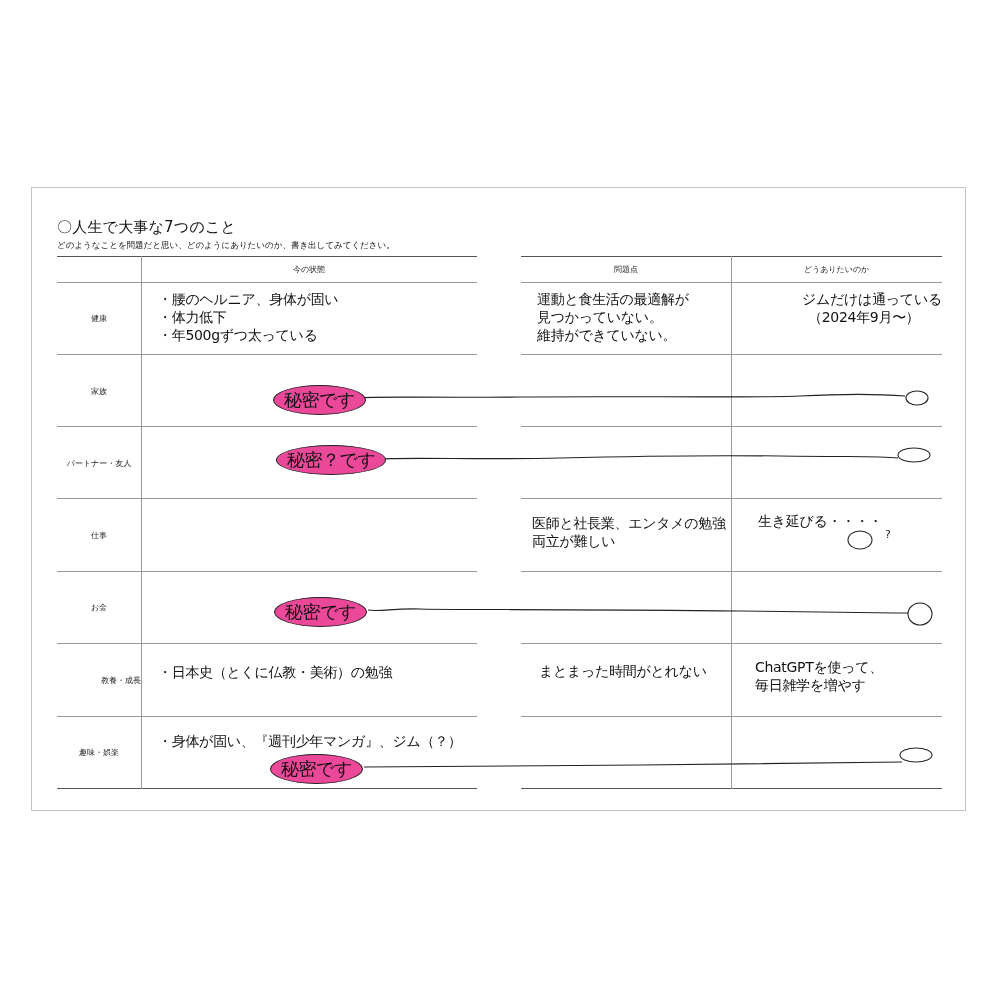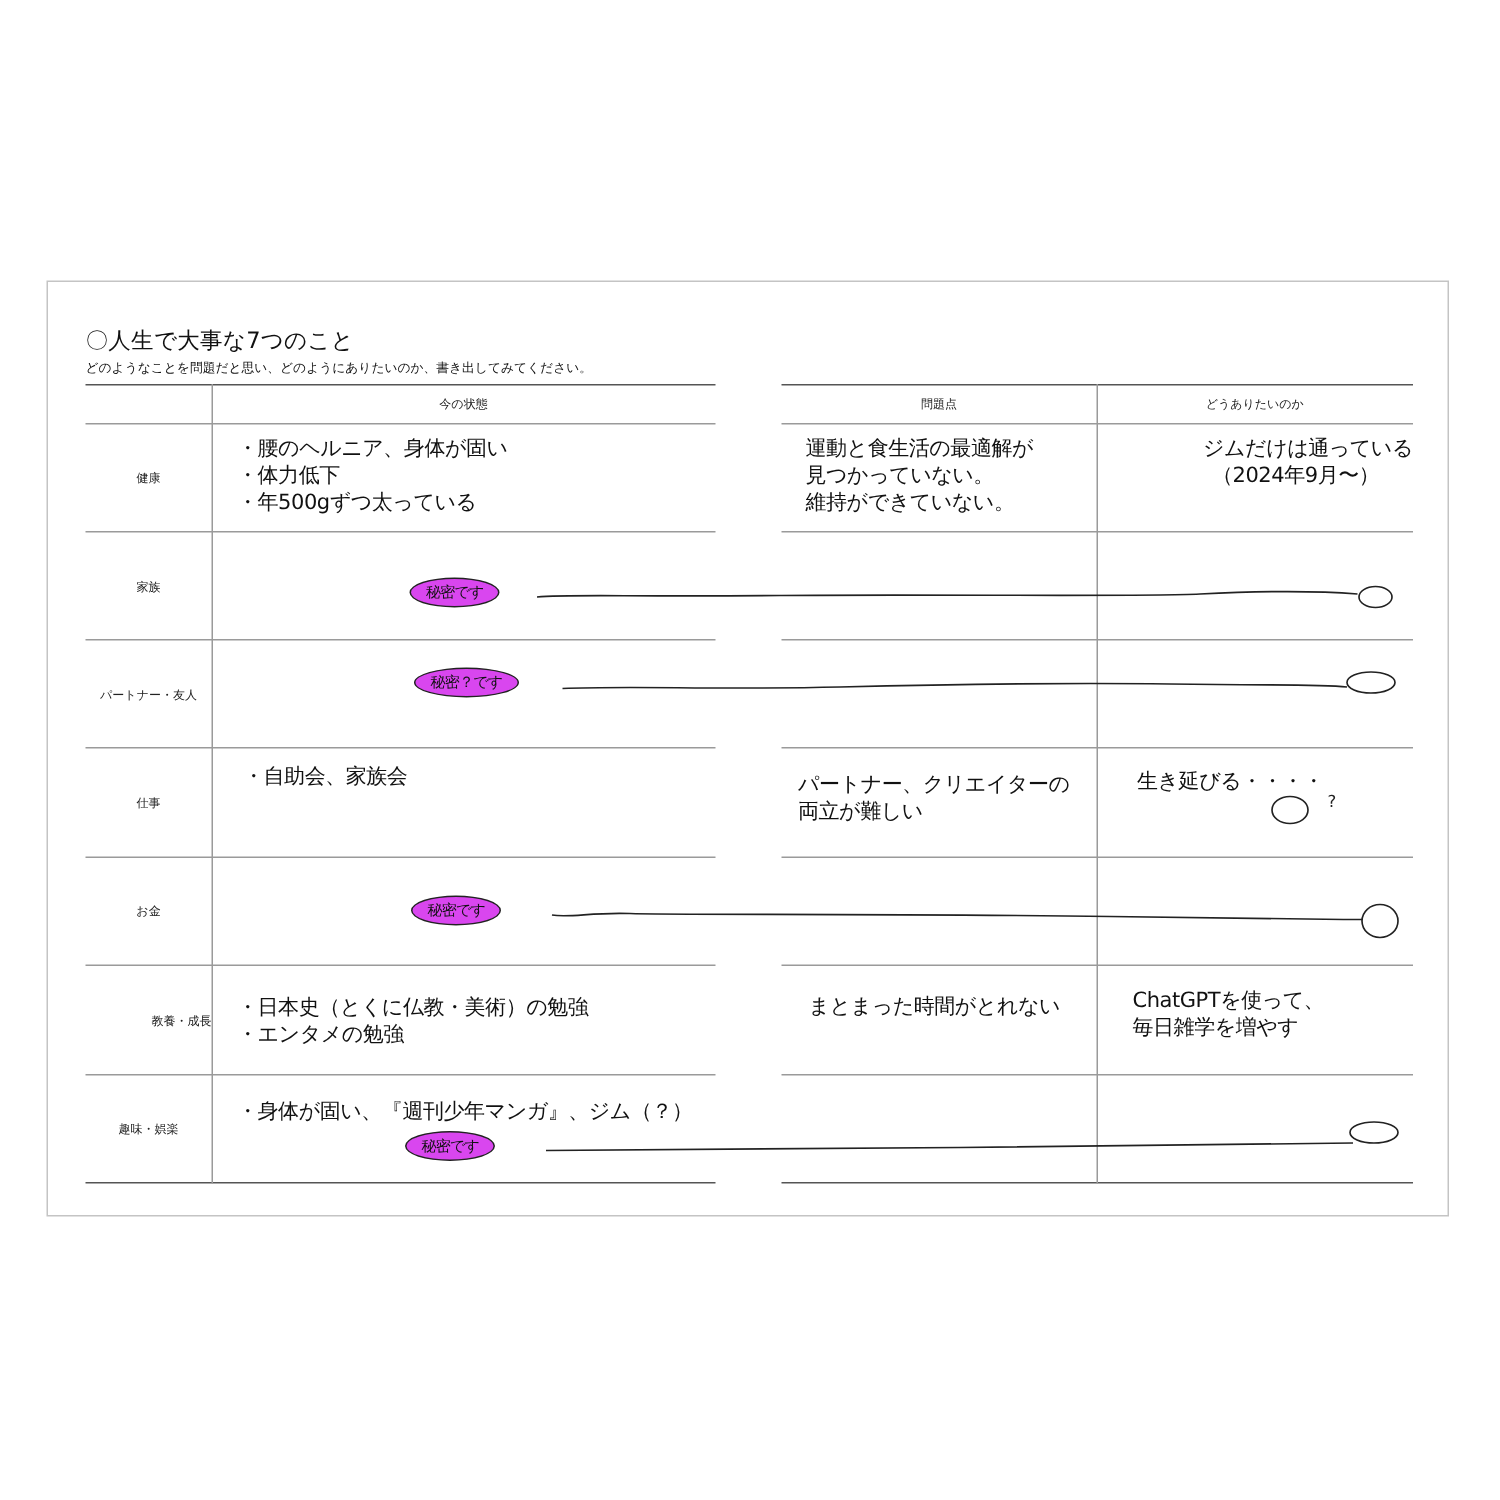--- a/index.html
+++ b/index.html
@@ -9,22 +9,22 @@
            border:1px solid #c4c4c4; box-sizing:border-box; background:#fff; }
   .title { position:absolute; left:57px; top:218px; font-size:15px; color:#111; letter-spacing:0.2px; white-space:nowrap; }
   .subtitle { position:absolute; left:57px; top:240px; font-size:8.5px; color:#111; white-space:nowrap; }
   .hline { position:absolute; height:1px; background:#9a9a9a; }
   .hline.dark { background:#555; }
   .vline { position:absolute; width:1px; background:#9a9a9a; }
   .colhead { position:absolute; font-size:8px; color:#222; text-align:center; white-space:nowrap; }
   .rowlabel { position:absolute; left:57px; width:84px; font-size:8px; text-align:center; color:#222; white-space:nowrap; }
   .cell { position:absolute; font-size:14px; line-height:18px; color:#111; white-space:nowrap; letter-spacing:-0.3px; }
   .cell .ln { display:block; }
-  .secret { position:absolute; font-size:10px; color:#111; white-space:nowrap;
-            border:1.2px solid #222; border-radius:50%; padding:2px 10px; background:#d946ef;
+  .secret { position:absolute; font-size:18px; color:#111; white-space:nowrap;
+            border:1.2px solid #222; border-radius:50%; padding:2px 10px; background:#ec4899;
             letter-spacing:-0.5px; }
   svg.overlay { position:absolute; left:0; top:0; }
   .doodle { position:absolute; font-size:11px; color:#222; }
 </style>
 </head>
 <body>
 
 <div class="frame"></div>
 
 <div class="title">〇人生で大事な7つのこと</div>
@@ -74,34 +74,32 @@
   <span class="ln">運動と食生活の最適解が</span>
   <span class="ln">見つかっていない。</span>
   <span class="ln">維持ができていない。</span>
 </div>
 <div class="cell" style="left:754px; top:290px;margin-left:48px;">
   <span class="ln">ジムだけは通っている</span>
   <span class="ln" style="padding-left:6px;">（2024年9月〜）</span>
 </div>
 
 <div class="cell" style="left:162px; top:509px;">
-  <span class="ln">・自助会、家族会</span>
 </div>
 <div class="cell" style="left:532px; top:514px;">
-  <span class="ln">パートナー、クリエイターの</span>
+  <span class="ln">医師と社長業、エンタメの勉強</span>
   <span class="ln">両立が難しい</span>
 </div>
 <div class="cell" style="left:758px; top:512px;">
   <span class="ln">生き延びる・・・・</span>
 </div>
 <div class="doodle" style="left:885px; top:528px;">?</div>
 
 <div class="cell" style="left:158px; top:663px;">
   <span class="ln">・日本史（とくに仏教・美術）の勉強</span>
-  <span class="ln">・エンタメの勉強</span>
 </div>
 <div class="cell" style="left:539px; top:662px;">
   <span class="ln">まとまった時間がとれない</span>
 </div>
 <div class="cell" style="left:755px; top:658px;">
   <span class="ln">ChatGPTを使って、</span>
   <span class="ln">毎日雑学を増やす</span>
 </div>
 
 <div class="cell" style="left:158px; top:732px;">

